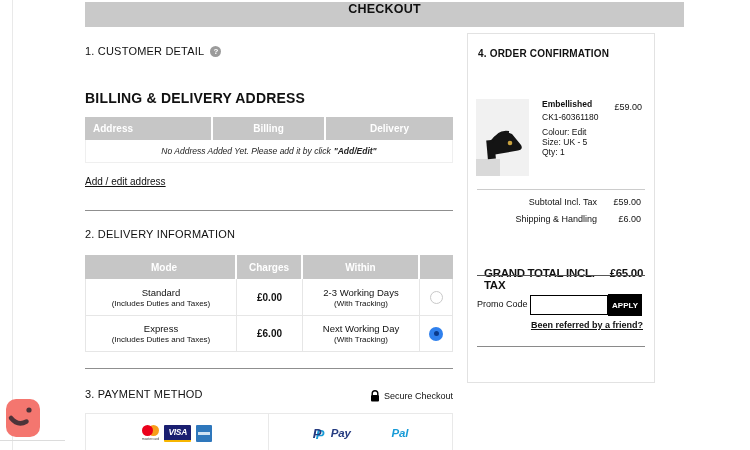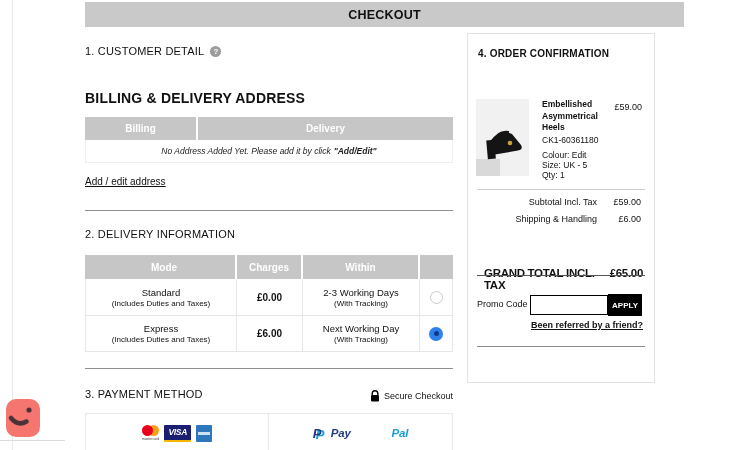--- a/index.html
+++ b/index.html
@@ -7,21 +7,21 @@
   body {
     position:relative; overflow:hidden; background:#fff;
     font-family:"Liberation Sans", sans-serif; color:#111;
   }
   .vline { position:absolute; left:12px; top:0; width:1px; height:450px; background:#e9e9e9; }
   .hline { position:absolute; left:0; top:440px; width:65px; height:1px; background:#dcdcdc; }
 
   
   .checkout-bar {
     position:absolute; left:85px; top:2px; width:599px; height:25px;
-    background:#c9c9c9; display:flex; align-items:center; justify-content:center;
+    background:#c9c9c9; display:flex; justify-content:center;
   }
   .checkout-bar span { font-weight:bold; font-size:12.5px; letter-spacing:.2px; }
 
   
   .left-col { position:absolute; left:85px; top:0; width:368px; height:450px; }
   .sec-head { position:absolute; left:0; display:flex; align-items:center; gap:6px; }
   .sec-head h2 { font-size:11px; font-weight:normal; letter-spacing:.2px; }
   .help {
     width:11px; height:11px; border-radius:50%; background:#9b9b9b; color:#fff;
     font-size:8px; font-weight:bold; display:flex; align-items:center; justify-content:center; cursor:pointer;
@@ -124,20 +124,21 @@
 
   <div class="sec-head" style="top:45px">
     <h2>1. CUSTOMER DETAIL</h2>
     <span class="help">?</span>
   </div>
 
   <div class="sub-label">BILLING &amp; DELIVERY ADDRESS</div>
 
   <div class="addr-table">
     <div class="thead">
+      <div class="th th-addr">Address</div>
       <div class="th th-bill">Billing</div>
       <div class="th th-del">Delivery</div>
     </div>
     <div class="empty-row">
       <span>No Address Added Yet. Please add it by click</span>
       <span class="em-bold">"Add/Edit"</span>
     </div>
   </div>
 
   <a class="add-edit">Add / edit address</a>
@@ -241,21 +242,20 @@
       <rect x="0" y="60" width="24" height="17" fill="#d9d9d9"></rect>
       <rect x="11" y="41" width="8" height="19" fill="#141414" transform="rotate(-5 15 50)"></rect>
       <path d="M14 42 Q26 29 36 35 L45 46 Q47.5 50.5 42 51.5 L16 56 Q12 56 13 50 Z" fill="#141414"></path>
       <path d="M16 43 Q22 31 33 33" stroke="#141414" stroke-width="2" fill="none"></path>
       <circle cx="34" cy="44" r="2.3" fill="#c8a13f"></circle>
     </svg>
   </div>
 
   <div class="prod-info">
     <div class="pname">Embellished</div>
-    <div class="pname">Asymmetrical Heels</div>
     <div class="psku">CK1-60361180</div>
     <div class="pattrs">
       <div>Colour: Edit</div>
       <div>Size: UK - 5</div>
       <div>Qty: 1</div>
     </div>
   </div>
   <div class="pprice">£59.00</div>
 
   <div class="pdiv d1" style="top:155px"></div>

